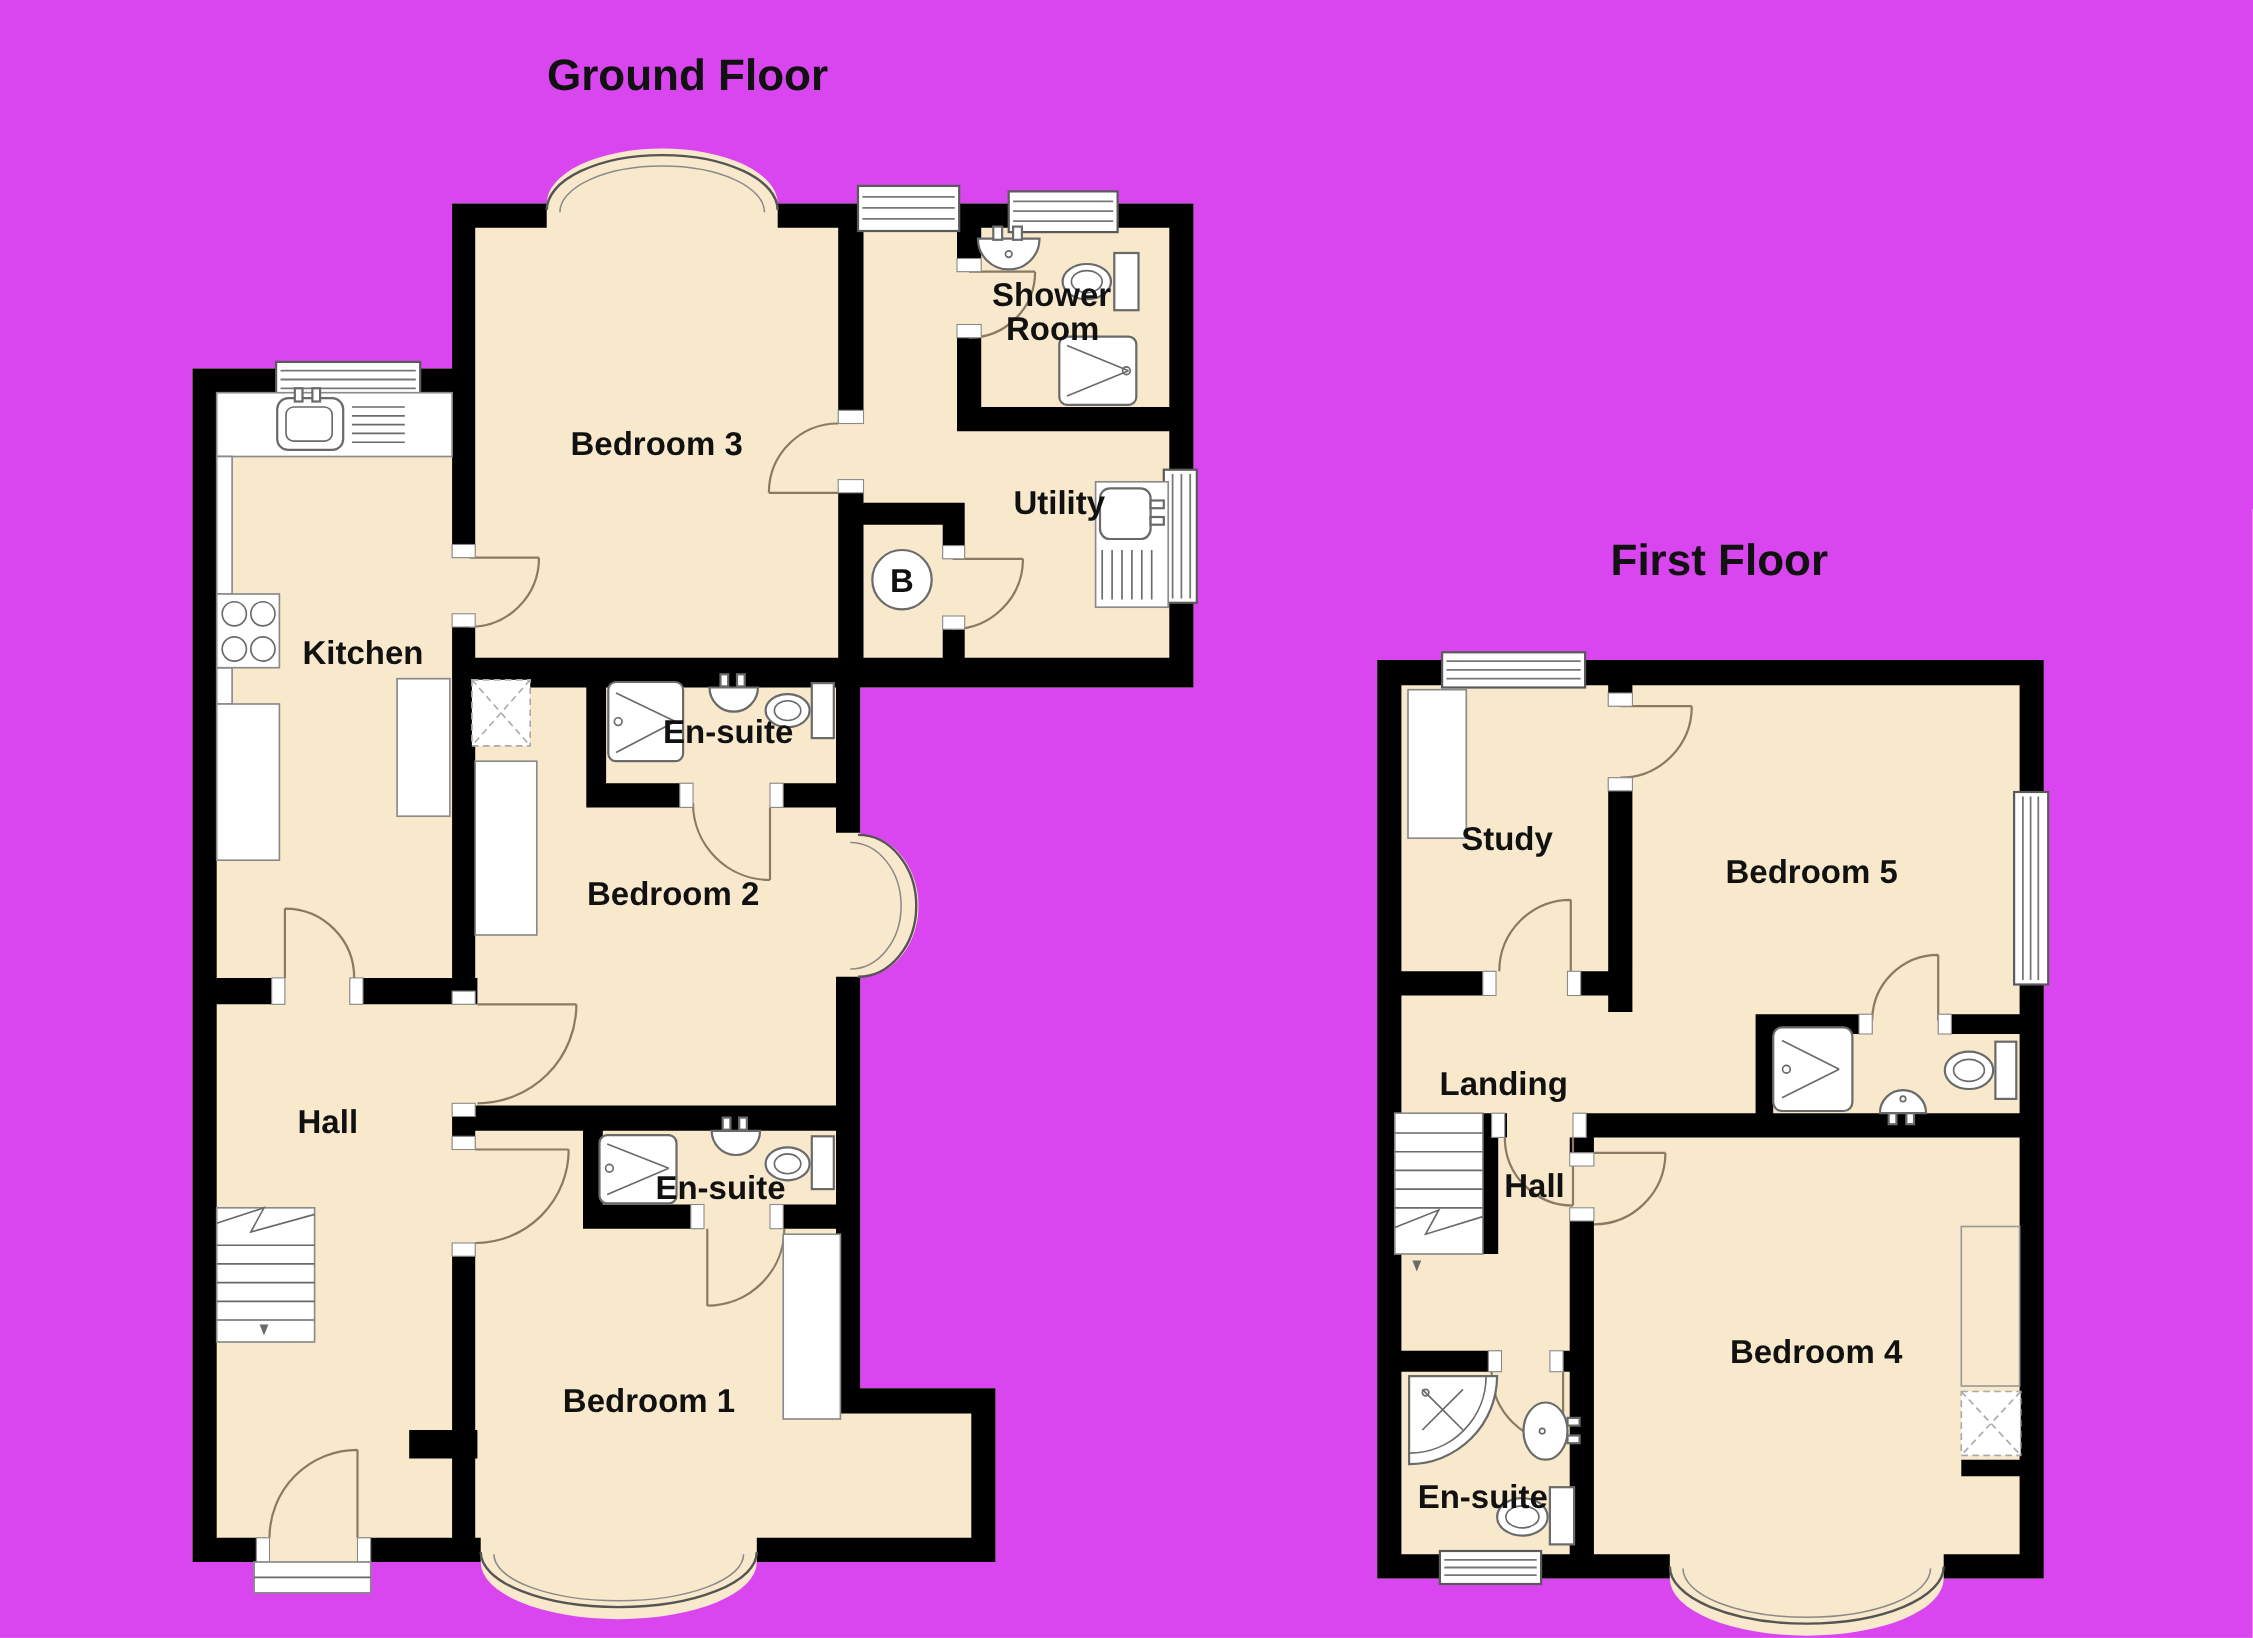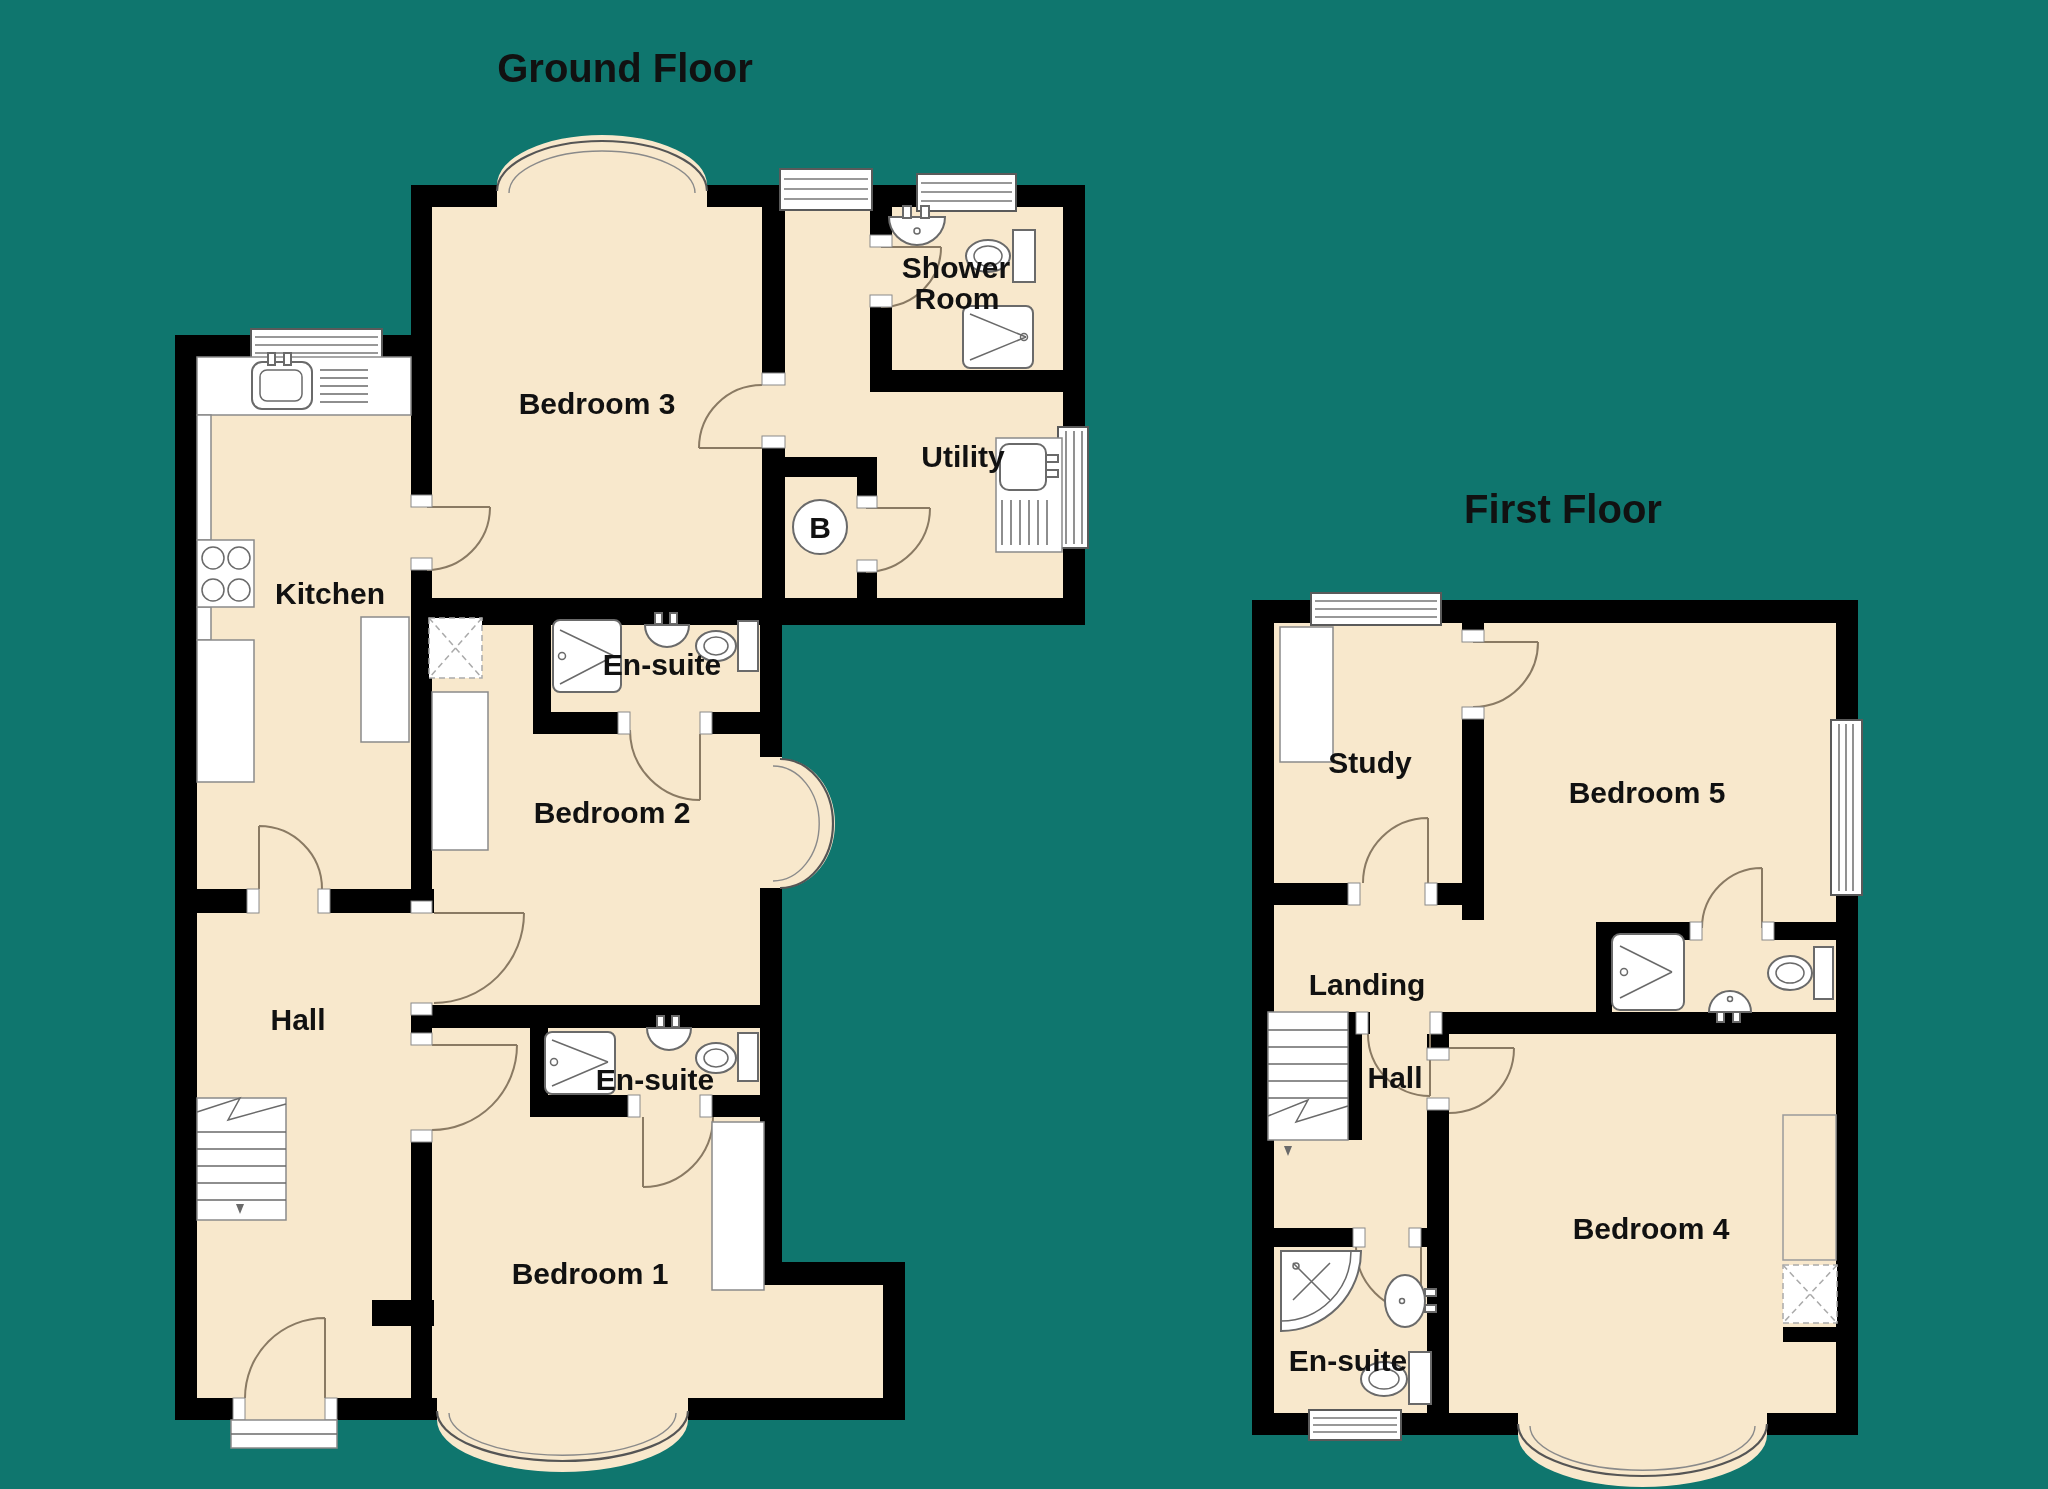--- a/index.html
+++ b/index.html
@@ -1,16 +1,16 @@
 <!DOCTYPE html>
 <html><head>
 <meta charset="utf-8">
 <style>
   html,body{margin:0;padding:0;background:#ffffff;}
-  .canvas{position:relative;width:2048px;height:1489px;background:#0f766e;overflow:hidden;}
+  .canvas{position:relative;width:2048px;height:1489px;background:#d946ef;overflow:hidden;}
   svg{display:block;width:2048px;height:1489px;}
   .floor{fill:#f8e8cc;}
   .wall{fill:#000000;}
   .win{fill:#ffffff;stroke:#5a5a5a;stroke-width:2;}
   .winl{fill:none;stroke:#777777;stroke-width:1.6;}
   .bay{fill:none;stroke:#555555;stroke-width:2.2;}
   .bayi{fill:none;stroke:#8a8a8a;stroke-width:1.4;}
   .door{fill:none;stroke:#8a7a63;stroke-width:2;}
   .jamb{fill:#ffffff;stroke:#8a8a8a;stroke-width:1;}
   .cab{fill:#ffffff;stroke:#8a8a8a;stroke-width:1.5;}

